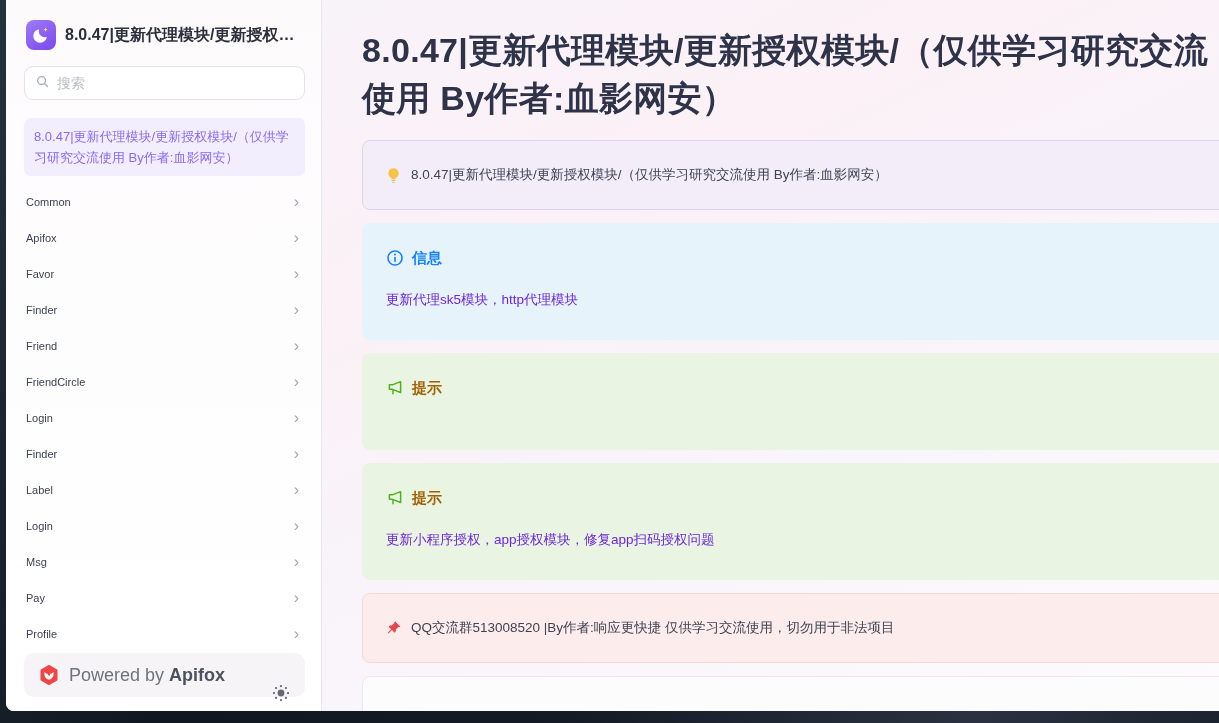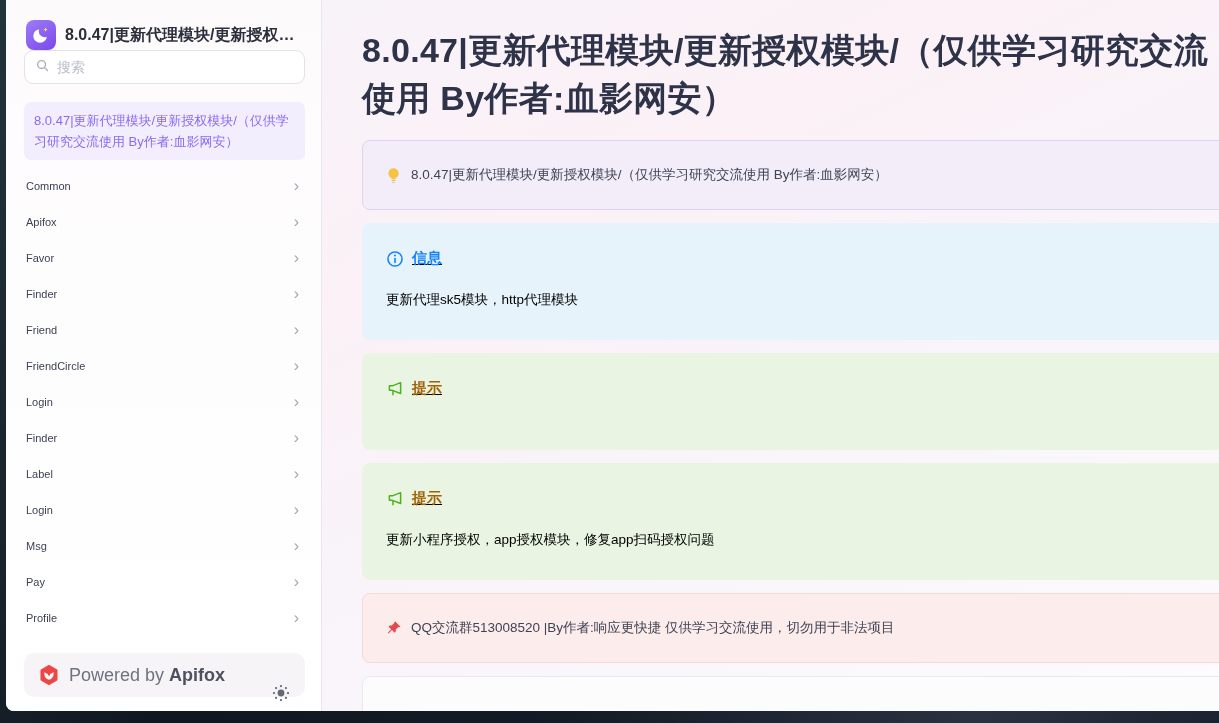--- a/index.html
+++ b/index.html
@@ -32,21 +32,21 @@
     width:30px; height:30px; flex:0 0 30px; border-radius:8px;
     background:linear-gradient(145deg,#9d7cf8 0%,#7b47ec 100%);
     display:flex; align-items:center; justify-content:center;
   }
   .app-logo svg { width:22px; height:22px; }
   .logo-title {
     font-size:16px; font-weight:700; color:#2b2f3c;
     white-space:nowrap; overflow:hidden; text-overflow:ellipsis; flex:1;
   }
   .search-box {
-    height:34px;
+    margin-top:16px; height:34px;
     border:1px solid #e2e2e9; border-radius:9px; background:#fff;
     display:flex; align-items:center; gap:7px; padding:0 10px;
   }
   .search-box svg { width:15px; height:15px; flex:0 0 15px; }
   .search-box input {
     border:none; outline:none; flex:1; font-size:14px; color:#3c4154;
     font-family:inherit; background:transparent;
   }
   .search-box input::placeholder { color:#b9bdc8; }
 
@@ -95,26 +95,26 @@
   .c-icon { width:17px; height:17px; display:inline-block; }
   .c-icon svg { width:100%; height:100%; display:block; }
   .c-text { font-size:13.5px; color:#3e4454; line-height:20px; }
 
   .callout.purple { background:#f3edfa; border:1px solid #e0d2f2; }
   .callout.blue   { background:#e7f3fb; padding:26px 24px 30px; }
   .callout.green  { background:#e9f5e2; padding:26px 24px 30px; }
   .callout.pink   { background:#fdecec; border:1px solid #f6d8d8; }
   .callout.note   { background:#fcfcfd; border:1px solid #e9e9ee; }
 
-  .callout-head { display:flex; align-items:center; gap:8px; margin-bottom:22px;text-decoration:underline; }
+  .callout-head { display:flex; align-items:flex-start; gap:8px; margin-bottom:22px; }
   .callout-head .c-icon { width:18px; height:18px; }
   .head-label { font-size:15px; font-weight:700; }
   .head-label.blue-t  { color:#1684fc; }
   .head-label.green-t { color:#a16207; }
-  .callout-body { font-size:13.5px; color:#000000; line-height:20px; }
+  .callout-body { font-size:13.5px; color:#6d28d9; line-height:20px; }
 </style>
 </head>
 <body>
 
 <div class="window">
 
   <aside class="sidebar">
 
     <div class="logo-row">
       <span class="app-logo">

